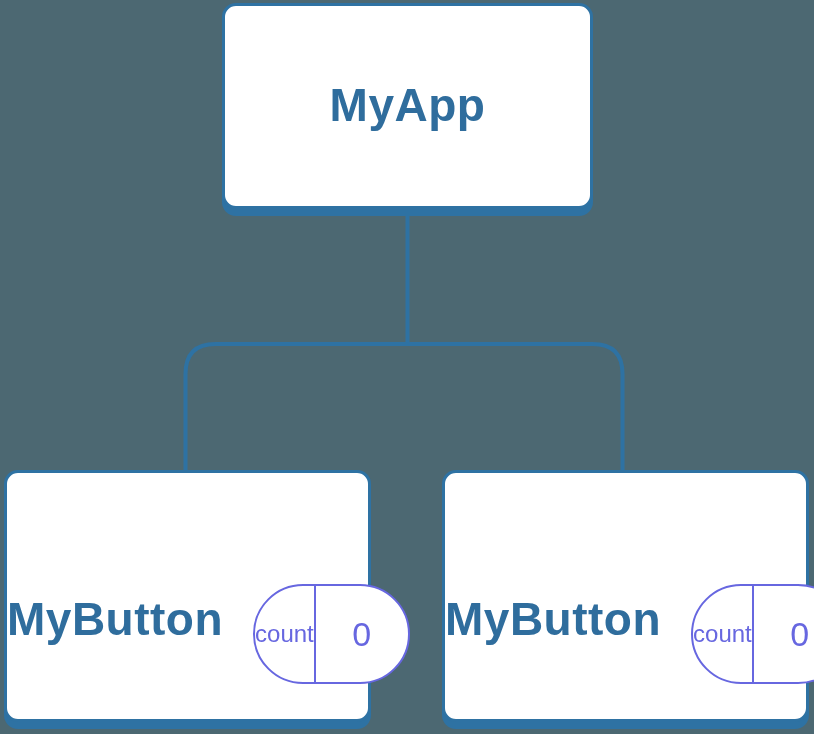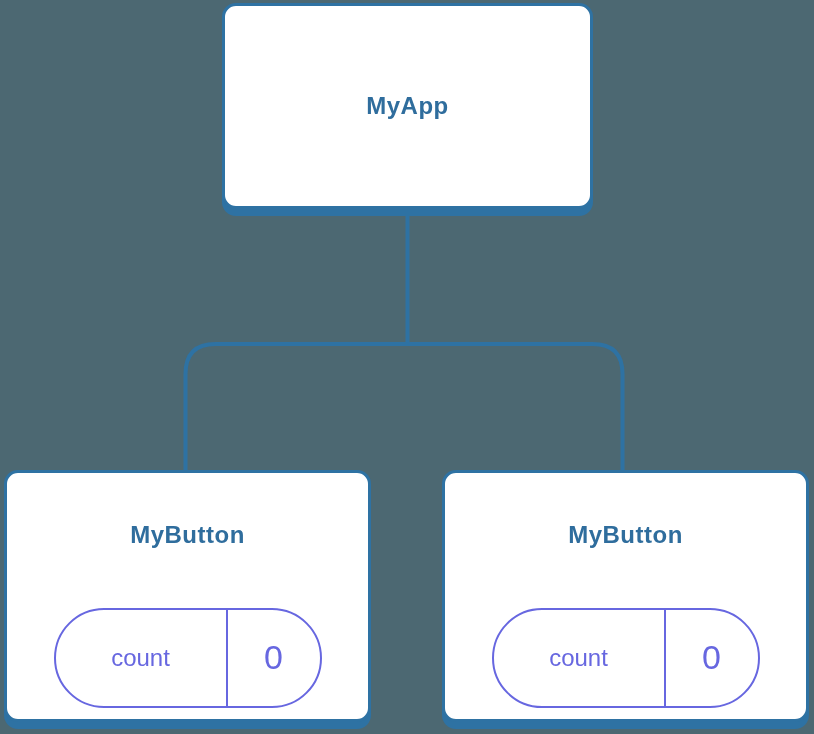--- a/index.html
+++ b/index.html
@@ -46,29 +46,29 @@
     left: 222px; top: 3px;
     width: 371px; height: 206px;
     display: flex;
     align-items: center;
     justify-content: center;
   }
   .node-child {
     top: 470px;
     width: 367px; height: 252px;
     display: flex;
-    flex-direction: column;
+    flex-direction: row;
     align-items: center;
     padding-top: 48px;
     gap: 30px;
   }
   .node-child-1 { left: 4px; }
   .node-child-2 { left: 442px; }
   .node-label {
-    font-size: 24px;
+    font-size: 46px;
     font-weight: 600;
     letter-spacing: 0.5px;
     color: var(--title-color);
     line-height: 1.2;
   }
   .state-pill {
     margin-top: 28px;
     width: 268px;
     height: 100px;
     border: 2.5px solid var(--state-color);

